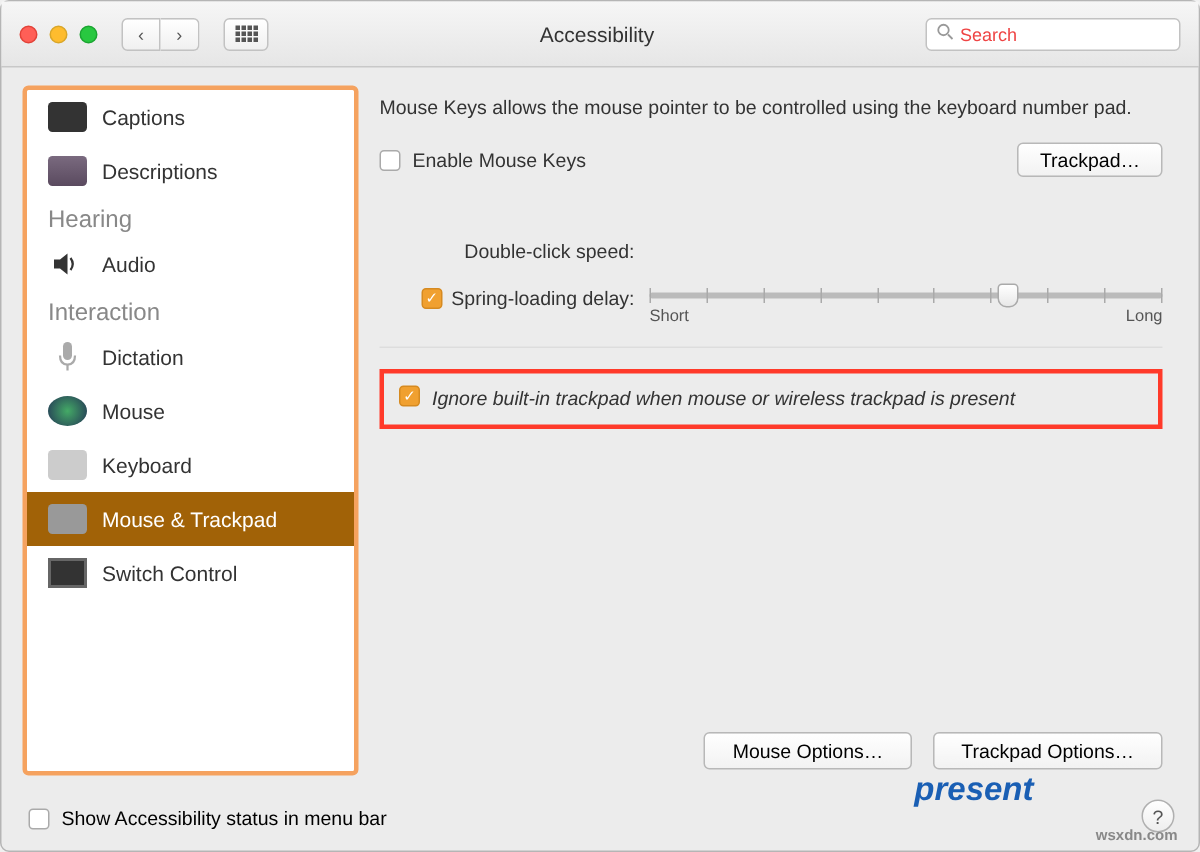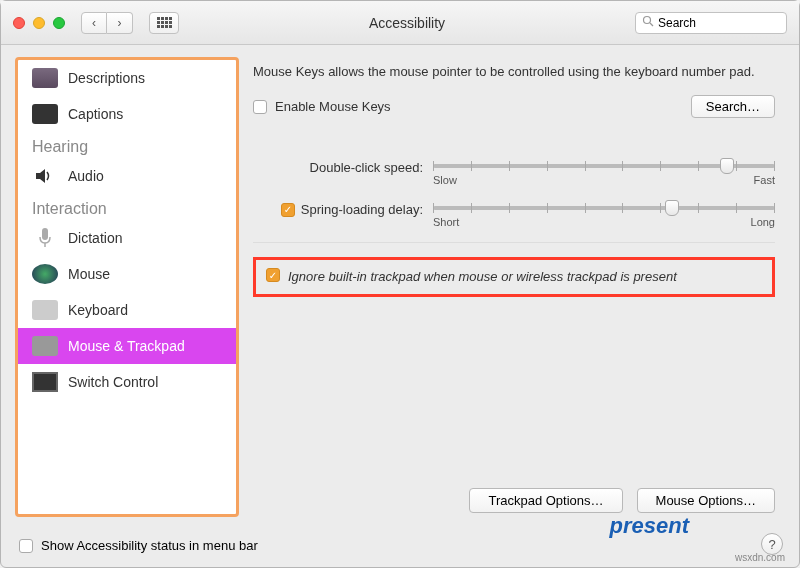--- a/index.html
+++ b/index.html
@@ -14,28 +14,28 @@
 .dot.yellow { background: #febc2e; border:1px solid #d9a628;}
 .dot.green { background: #28c840; border:1px solid #1ba531;}
 .nav-btns { display: flex; margin-left: 8px; }
 .nav-btn { width: 26px; height: 22px; background: linear-gradient(#fff,#f0f0f0); border:1px solid #c2c2c2; display:flex; align-items:center; justify-content:center; font-size:12px; color:#555; }
 .nav-btn:first-child { border-radius:4px 0 0 4px; }
 .nav-btn:last-child { border-radius:0 4px 4px 0; border-left:none;}
 .grid-btn { width: 30px; height: 22px; background: linear-gradient(#fff,#f0f0f0); border:1px solid #c2c2c2; border-radius:4px; margin-left:8px; display:flex; align-items:center; justify-content:center; }
 .grid-icon { display:grid; grid-template-columns:repeat(4,3px); grid-template-rows:repeat(3,3px); gap:1px; }
 .grid-icon span { background:#555; width:3px; height:3px; }
 .title { flex:1; text-align:center; font-size:14px; color:#333; }
-.search { width: 152px; height: 22px; background:#fff; border:1px solid #c2c2c2; border-radius:4px; display:flex; align-items:center; padding:0 6px; font-size:12px; color:#000000; gap:4px;}
+.search { width: 170px; height: 22px; background:#fff; border:1px solid #c2c2c2; border-radius:4px; display:flex; align-items:center; padding:0 6px; font-size:12px; color:#ef4444; gap:4px;}
 
 .content { display:flex; height: calc(100% - 44px); }
 
 .sidebar-wrap { width: 240px; padding: 12px 0 0 14px; }
 .sidebar { width: 224px; height: 460px; border:3px solid #f5a25f; border-radius:4px; background:#fff; overflow:hidden; display:flex; flex-direction:column; }
 .sb-item { display:flex; align-items:center; gap:10px; padding:8px 14px; font-size:14px; color:#333; cursor:pointer; }
-.sb-item.active { background:#d946ef; color:#fff; }
+.sb-item.active { background:#a16207; color:#fff; }
 .sb-item .icon { width:26px; height:20px; display:flex; align-items:center; justify-content:center; font-size:16px; }
 .sb-header { font-size:16px; color:#888; padding:6px 14px 2px; }
 .icon-box { width:28px; height:20px; border-radius:3px; background:#888; position:relative; }
 .icon-desc { background:linear-gradient(#7a6a7f,#5a4a5f); }
 .icon-cap { background:#333; }
 .icon-siri { background:radial-gradient(circle,#4a6,#235); border-radius:50%; width:22px; height:22px;}
 .icon-kb { background:#ccc; }
 .icon-mt { background:#999; }
 .icon-sc { background:#333; border:2px solid #666; width:22px; height:22px;}
 
@@ -60,21 +60,21 @@
 .highlight-box .row { margin:0; align-items:flex-start;}
 .highlight-text { line-height:1.4;font-style:italic; }
 
 .bottom-btns { position:absolute; bottom:54px; right:24px; display:flex; gap:14px; }
 .bottom-btns .btn { padding:4px 18px; }
 
 .footer { position:absolute; bottom:14px; left:18px; display:flex; align-items:center; gap:8px; font-size:13px;}
 .help { position:absolute; bottom:12px; right:16px; width:22px; height:22px; border:1px solid #b0b0b0; border-radius:50%; background:linear-gradient(#fff,#eee); display:flex; align-items:center; justify-content:center; font-size:13px; color:#555;}
 
 .watermark1 { position:absolute; bottom:28px; right:110px; font-size:22px; font-weight:bold; font-style:italic; color:#1a5fb4; }
-.watermark2 { position:absolute; bottom:4px; right:14px; font-size:10px; color:#888; }
+.watermark2 { position:absolute; bottom:4px; right:14px; font-size:10px; color:#888;font-weight:bold; }
 
 hr.sep { border:none; border-top:1px solid #ddd; margin:14px 0;}
 </style>
 </head>
 <body>
 
 <div class="window">
 
   <div class="titlebar">
     <div class="traffic">
@@ -112,26 +112,26 @@
       </span>
       <span>Search</span>
     </div>
   </div>
 
   <div class="content">
 
     <div class="sidebar-wrap">
       <div class="sidebar">
         <div class="sb-item">
+          <div class="icon icon-box icon-cap"></div>
+          <span>Captions</span>
+        </div>
+        <div class="sb-item">
           <div class="icon icon-box icon-desc"></div>
           <span>Descriptions</span>
-        </div>
-        <div class="sb-item">
-          <div class="icon icon-box icon-cap"></div>
-          <span>Captions</span>
         </div>
         <div class="sb-header">Hearing</div>
         <div class="sb-item">
           <div class="icon">
             <svg width="22" height="20" viewBox="0 0 22 20">
                 <path d="M2 7 L6 7 L11 3 L11 17 L6 13 L2 13 Z" fill="#333"></path>
                 <path d="M13 6 Q16 10 13 14" fill="none" stroke="#333" stroke-width="1.5"></path>
               </svg>
           </div>
           <span>Audio</span>
@@ -166,46 +166,25 @@
       </div>
     </div>
 
     <div class="main">
       <div class="desc-text">Mouse Keys allows the mouse pointer to be controlled using the keyboard number pad.</div>
       <div class="opts-row">
         <div class="row">
           <span class="checkbox"></span>
           <span>Enable Mouse Keys</span>
         </div>
-        <button class="btn">Search…</button>
+        <button class="btn">Trackpad…</button>
       </div>
 
       <div class="slider-row">
         <div class="slider-label">Double-click speed:</div>
-        <div class="slider-wrap">
-          <div class="slider-track">
-            <div class="slider-ticks">
-                <span></span>
-                <span></span>
-                <span></span>
-                <span></span>
-                <span></span>
-                <span></span>
-                <span></span>
-                <span></span>
-                <span></span>
-                <span></span>
-              </div>
-            <div class="slider-thumb" style="left:86%"></div>
-          </div>
-          <div class="slider-ends">
-            <span>Slow</span>
-            <span>Fast</span>
-          </div>
-        </div>
       </div>
 
       <div class="slider-row">
         <div class="slider-label" style="display:flex;justify-content:flex-end;align-items:center;gap:6px;">
           <span class="checkbox checked">✓</span>
           <span>Spring-loading delay:</span>
         </div>
         <div class="slider-wrap">
           <div class="slider-track">
             <div class="slider-ticks">
@@ -232,22 +211,22 @@
       <hr class="sep">
 
       <div class="highlight-box">
         <div class="row">
           <span class="checkbox checked">✓</span>
           <span class="highlight-text">Ignore built-in trackpad when mouse or wireless trackpad is present</span>
         </div>
       </div>
 
       <div class="bottom-btns">
+        <button class="btn">Mouse Options…</button>
         <button class="btn">Trackpad Options…</button>
-        <button class="btn">Mouse Options…</button>
       </div>
     </div>
   </div>
 
   <div class="footer">
     <span class="checkbox"></span>
     <span>Show Accessibility status in menu bar</span>
   </div>
 
   <div class="help">?</div>

